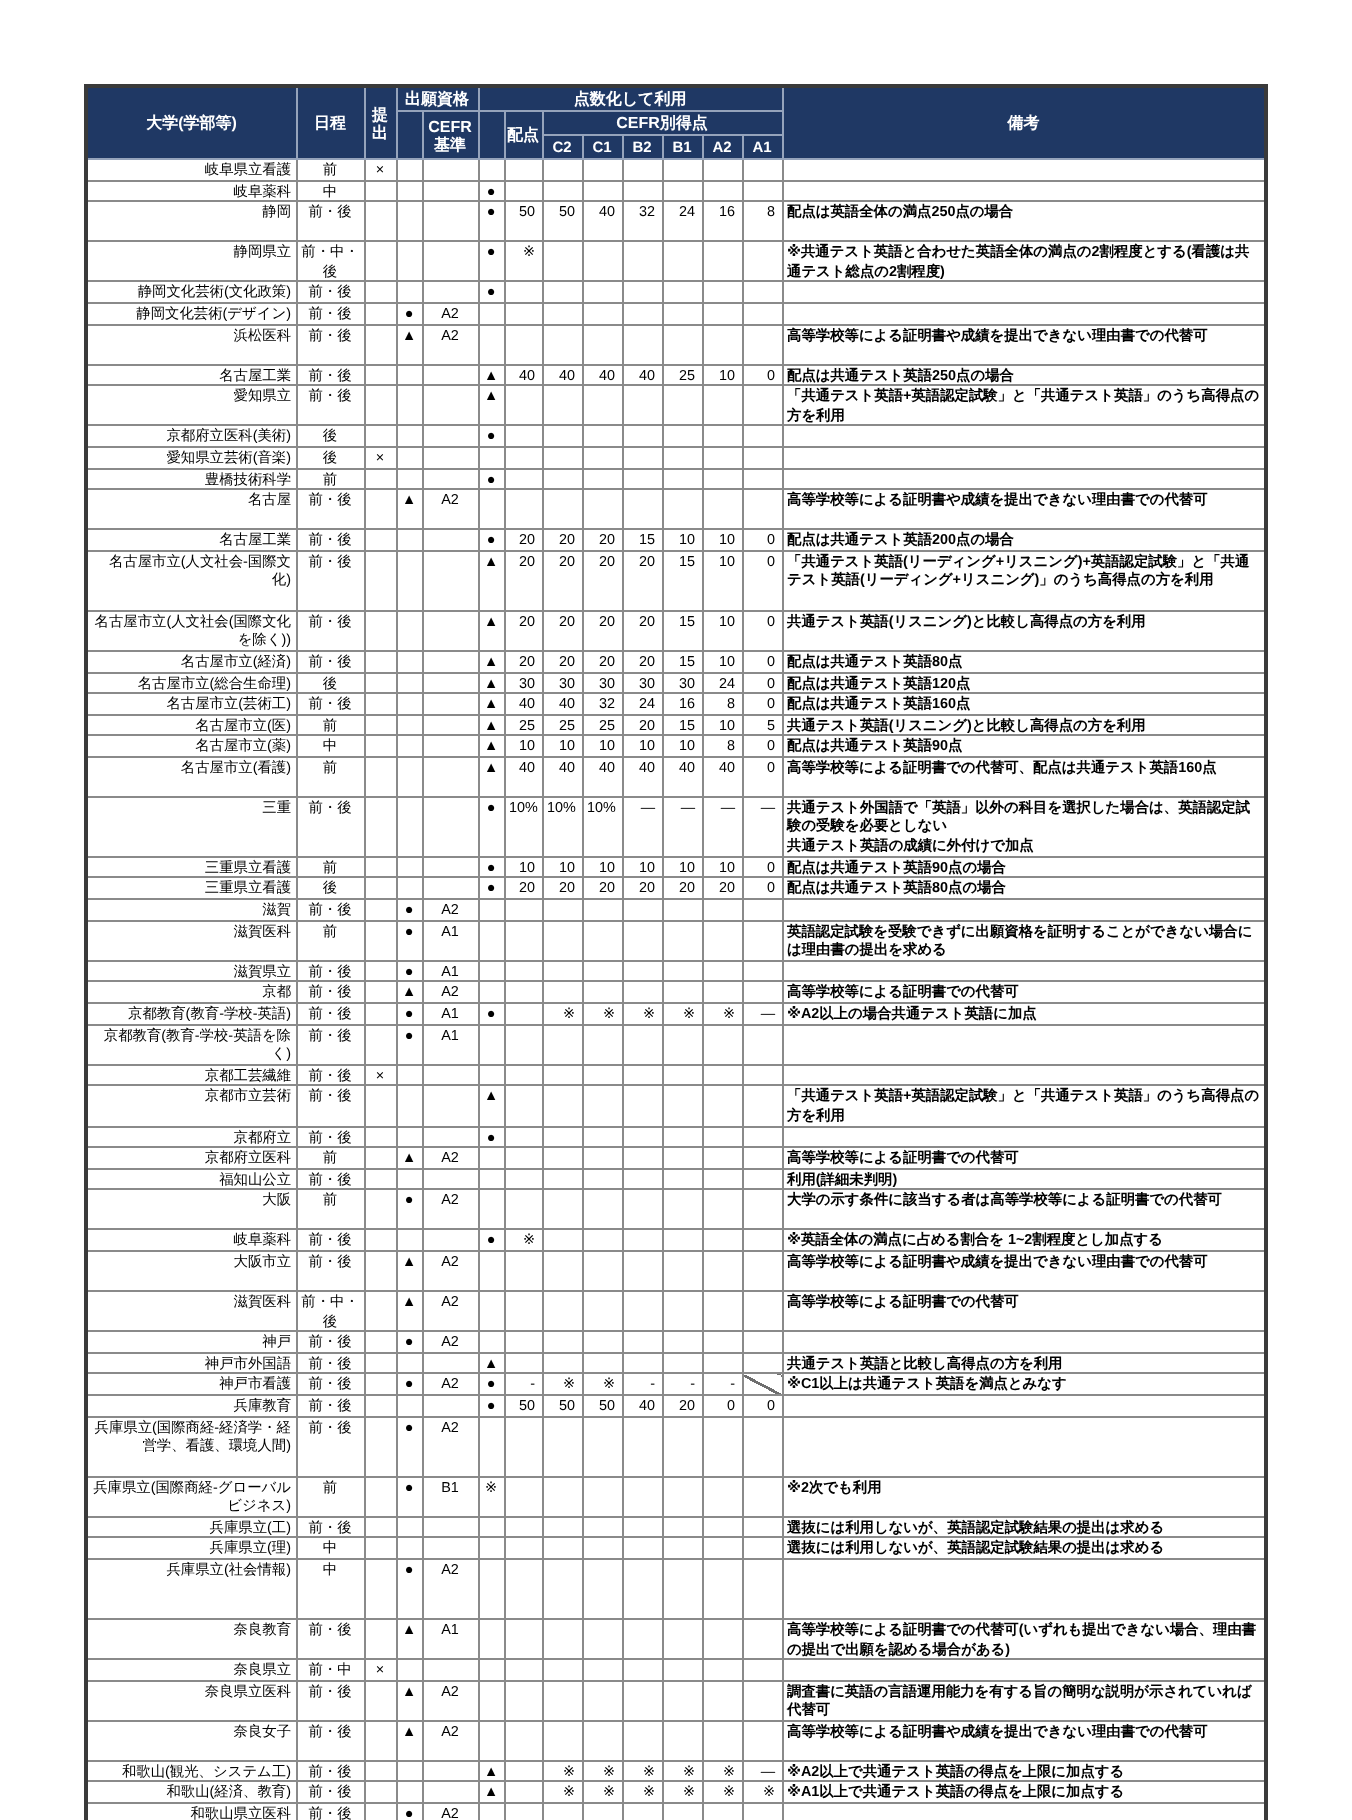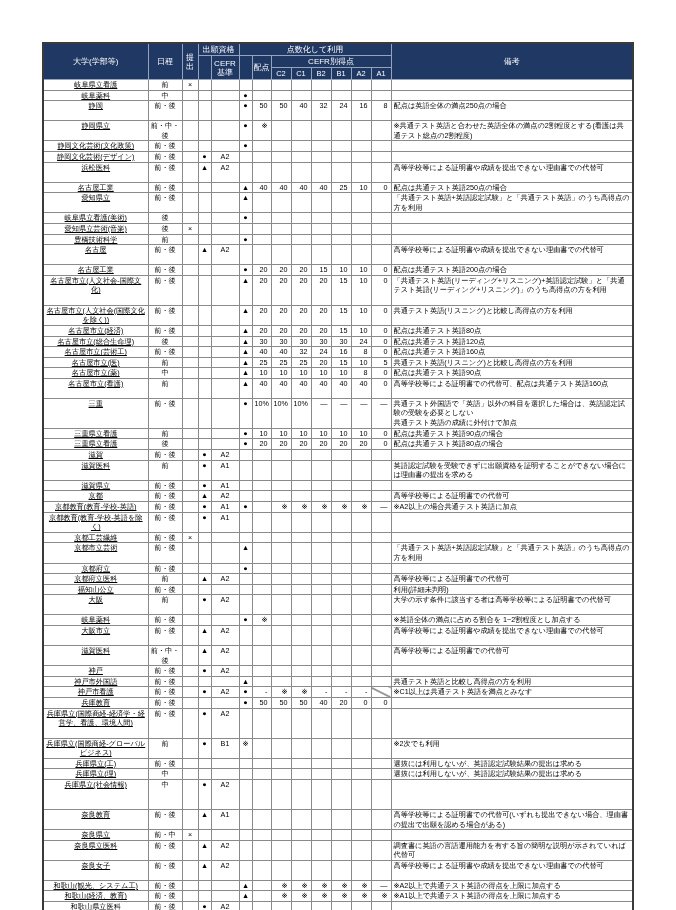--- a/index.html
+++ b/index.html
@@ -1,28 +1,28 @@
 <!DOCTYPE html>
 <html><head>
 <meta charset="utf-8">
 <style>
   html,body{margin:0;padding:0;background:#fff;}
   #page{position:relative;width:676px;height:910px;background:#fff;overflow:hidden;
         font-family:"Liberation Sans","DejaVu Sans",sans-serif;color:#000;}
   table#univ-table{position:absolute;left:42px;top:42px;width:592px;
         border-collapse:collapse;table-layout:fixed;border:2px solid #3a3a3a;}
-  th{background:#1f3864;color:#fff;font-weight:normal;font-size:8px;line-height:9px;
+  th{background:#1f3864;color:#fff;font-weight:bold;font-size:8px;line-height:9px;
      border:1px solid #95a3bb;text-align:center;padding:1px 1px;vertical-align:middle;}
   th.lv{font-size:7.5px;margin-top:47px;}
   td{border:1px solid #8a8a8a;border-top:1px solid #646464;font-size:7.2px;line-height:9.6px;
      padding:0 2px;vertical-align:top;overflow:hidden;background:#fff;}
-  td.c-name{text-align:center;text-decoration:underline;}
+  td.c-name{text-align:right;}
   td.c-c{text-align:center;padding:0;}
   td.c-r{text-align:right;padding-right:3px;}
-  td.c-note{text-align:left;white-space:pre-wrap;font-size:7.2px;}
+  td.c-note{text-align:left;white-space:pre-wrap;font-size:7.2px;font-weight:bold;}
   td.diag{background:linear-gradient(to top right,#fff 46%,#6e6e6e 46%,#6e6e6e 54%,#fff 54%);}
   tr.h1{height:10px;} tr.h2{height:20px;padding-left:20px;} tr.h3{height:30px;margin-top:34px;}
   #wm{position:absolute;right:3px;top:849px;font-weight:bold;font-size:28px;
       letter-spacing:-1.5px;color:#24356b;opacity:.9;line-height:28px;}
   #wm .ruby{position:absolute;top:-7px;right:12px;font-size:6px;letter-spacing:1px;
       font-weight:normal;color:#24356b;}
 </style>
 </head>
 <body>
 
@@ -208,21 +208,21 @@
           <td class="c-r"></td>
           <td class="c-r"></td>
           <td class="c-r"></td>
           <td class="c-r"></td>
           <td class="c-r"></td>
           <td class="c-r"></td>
           <td class="c-r"></td>
           <td class="c-note">「共通テスト英語+英語認定試験」と「共通テスト英語」のうち高得点の方を利用</td>
         </tr>
         <tr class="h1">
-          <td class="c-name">岐阜県立看護(美術)</td>
+          <td class="c-name">京都府立医科(美術)</td>
           <td class="c-c">後</td>
           <td class="c-c"></td>
           <td class="c-c"></td>
           <td class="c-c"></td>
           <td class="c-c">●</td>
           <td class="c-r"></td>
           <td class="c-r"></td>
           <td class="c-r"></td>
           <td class="c-r"></td>
           <td class="c-r"></td>

